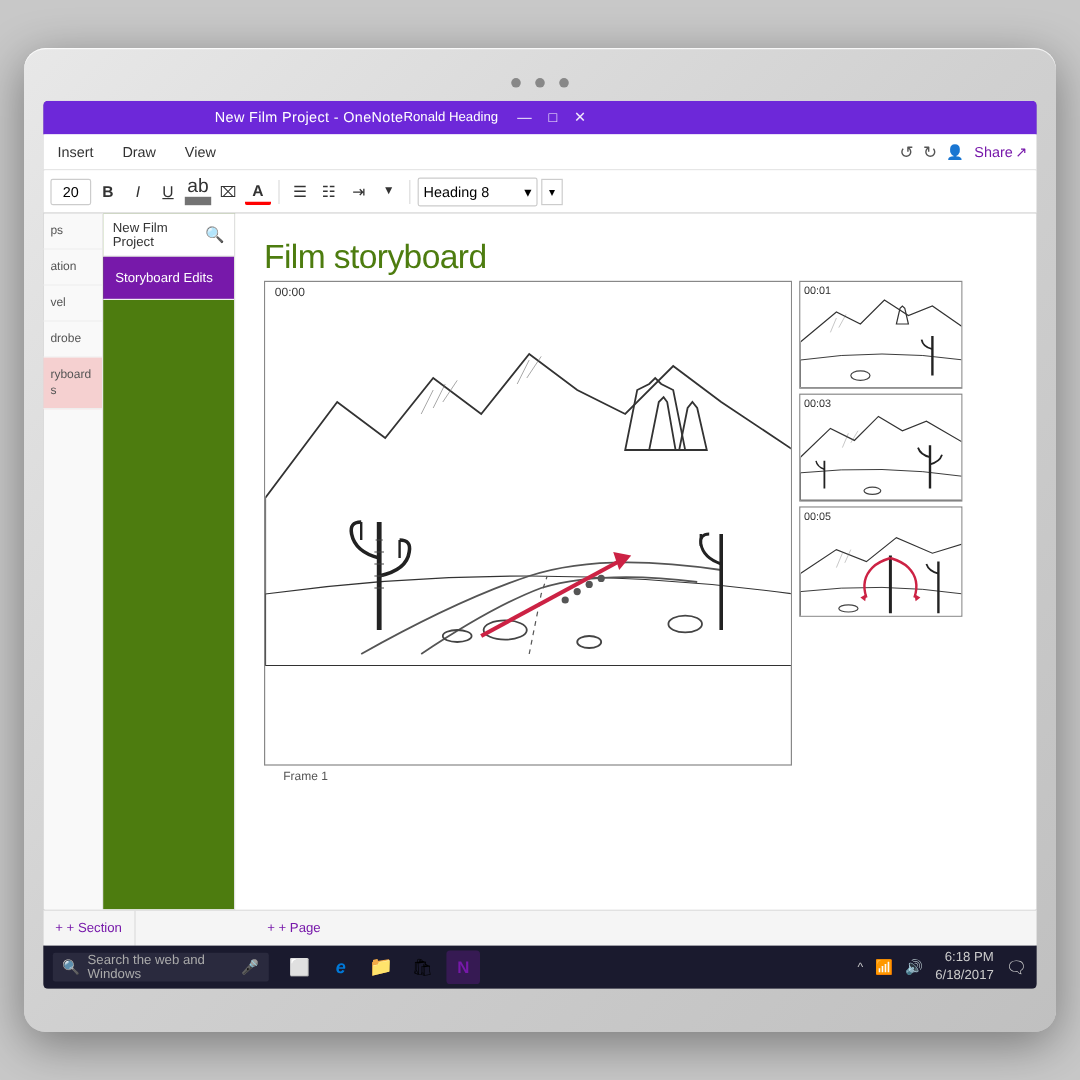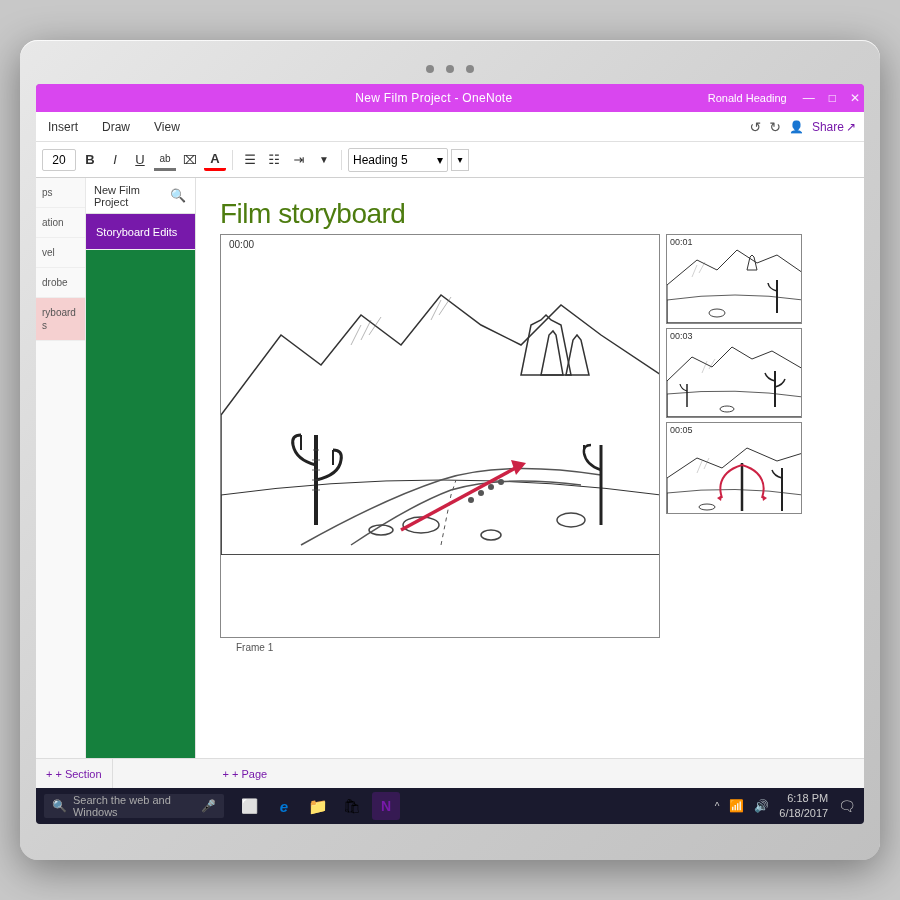--- a/index.html
+++ b/index.html
@@ -50,25 +50,25 @@
       border-radius: 4px;
       overflow: hidden;
       display: flex;
       flex-direction: column;
       box-shadow: inset 0 0 0 1px #999;
     }
 
     
     .title-bar {
       height: 28px;
-      background: #d946ef;
-      display: flex;
-      align-items: center;
-      justify-content: space-between;
-      padding: 0 4px;
+      background: #6d28d9;
+      display: flex;
+      align-items: center;
+      justify-content: flex-start;
+      padding: 0 23px;
       flex-shrink: 0;
     }
     .title-bar-left { width: 120px; }
     .title-bar-center {
       color: #fff;
       font-size: 12px;
       font-weight: 400;
       letter-spacing: 0.3px;
     }
     .title-bar-right {
@@ -151,23 +151,23 @@
       justify-content: center;
       font-size: 13px;
       cursor: pointer;
       border-radius: 2px;
       color: #333;
     }
     .ribbon-btn.bold { font-weight: bold; }
     .ribbon-separator { width: 1px; height: 20px; background: #ddd; margin: 0 3px; }
     .ribbon-highlight {
       width: 22px; height: 22px;
-      border-bottom: 3px solid #737373;
+      border-bottom: 7px solid #737373;
       display: flex; align-items: center; justify-content: center;
-      font-size: 10px; cursor: pointer; color: #333;
+      font-size: 16px; cursor: pointer; color: #333;
     }
     .ribbon-list-btns { display: flex; gap: 2px; }
     .heading-dropdown {
       height: 24px;
       border: 1px solid #ccc;
       border-radius: 2px;
       padding: 0 4px;
       font-size: 12px;
       display: flex;
       align-items: center;
@@ -205,21 +205,21 @@
       flex: 1;
       font-weight: 400;
     }
     .sidebar-search-icon {
       font-size: 13px;
       color: #666;
       cursor: pointer;
     }
     .sidebar-pages {
       width: 110px;
-      background: #15803d;
+      background: #4d7c0f;
       border-right: 1px solid #e0e0e0;
       flex: 1;
     }
     .page-item {
       height: 36px;
       display: flex;
       align-items: center;
       padding: 0 10px;
       font-size: 11px;
       color: #333;
@@ -470,21 +470,21 @@
       <div class="ribbon-btn" style="border-bottom:3px solid red;font-weight:bold;">A</div>
       <div class="ribbon-separator"></div>
       <div class="ribbon-list-btns">
         <div class="ribbon-btn">☰</div>
         <div class="ribbon-btn">☷</div>
       </div>
       <div class="ribbon-btn">⇥</div>
       <div class="ribbon-btn" style="font-size:10px;">▼</div>
       <div class="ribbon-separator"></div>
       <div class="heading-dropdown">
-        <span class="heading-dropdown-text">Heading 5</span>
+        <span class="heading-dropdown-text">Heading 8</span>
         <span>▾</span>
       </div>
       <div class="expand-btn">▾</div>
     </div>
 
     <div class="main-area">
 
       <div class="left-sidebar-combined">
 
         <div class="section-panel">

